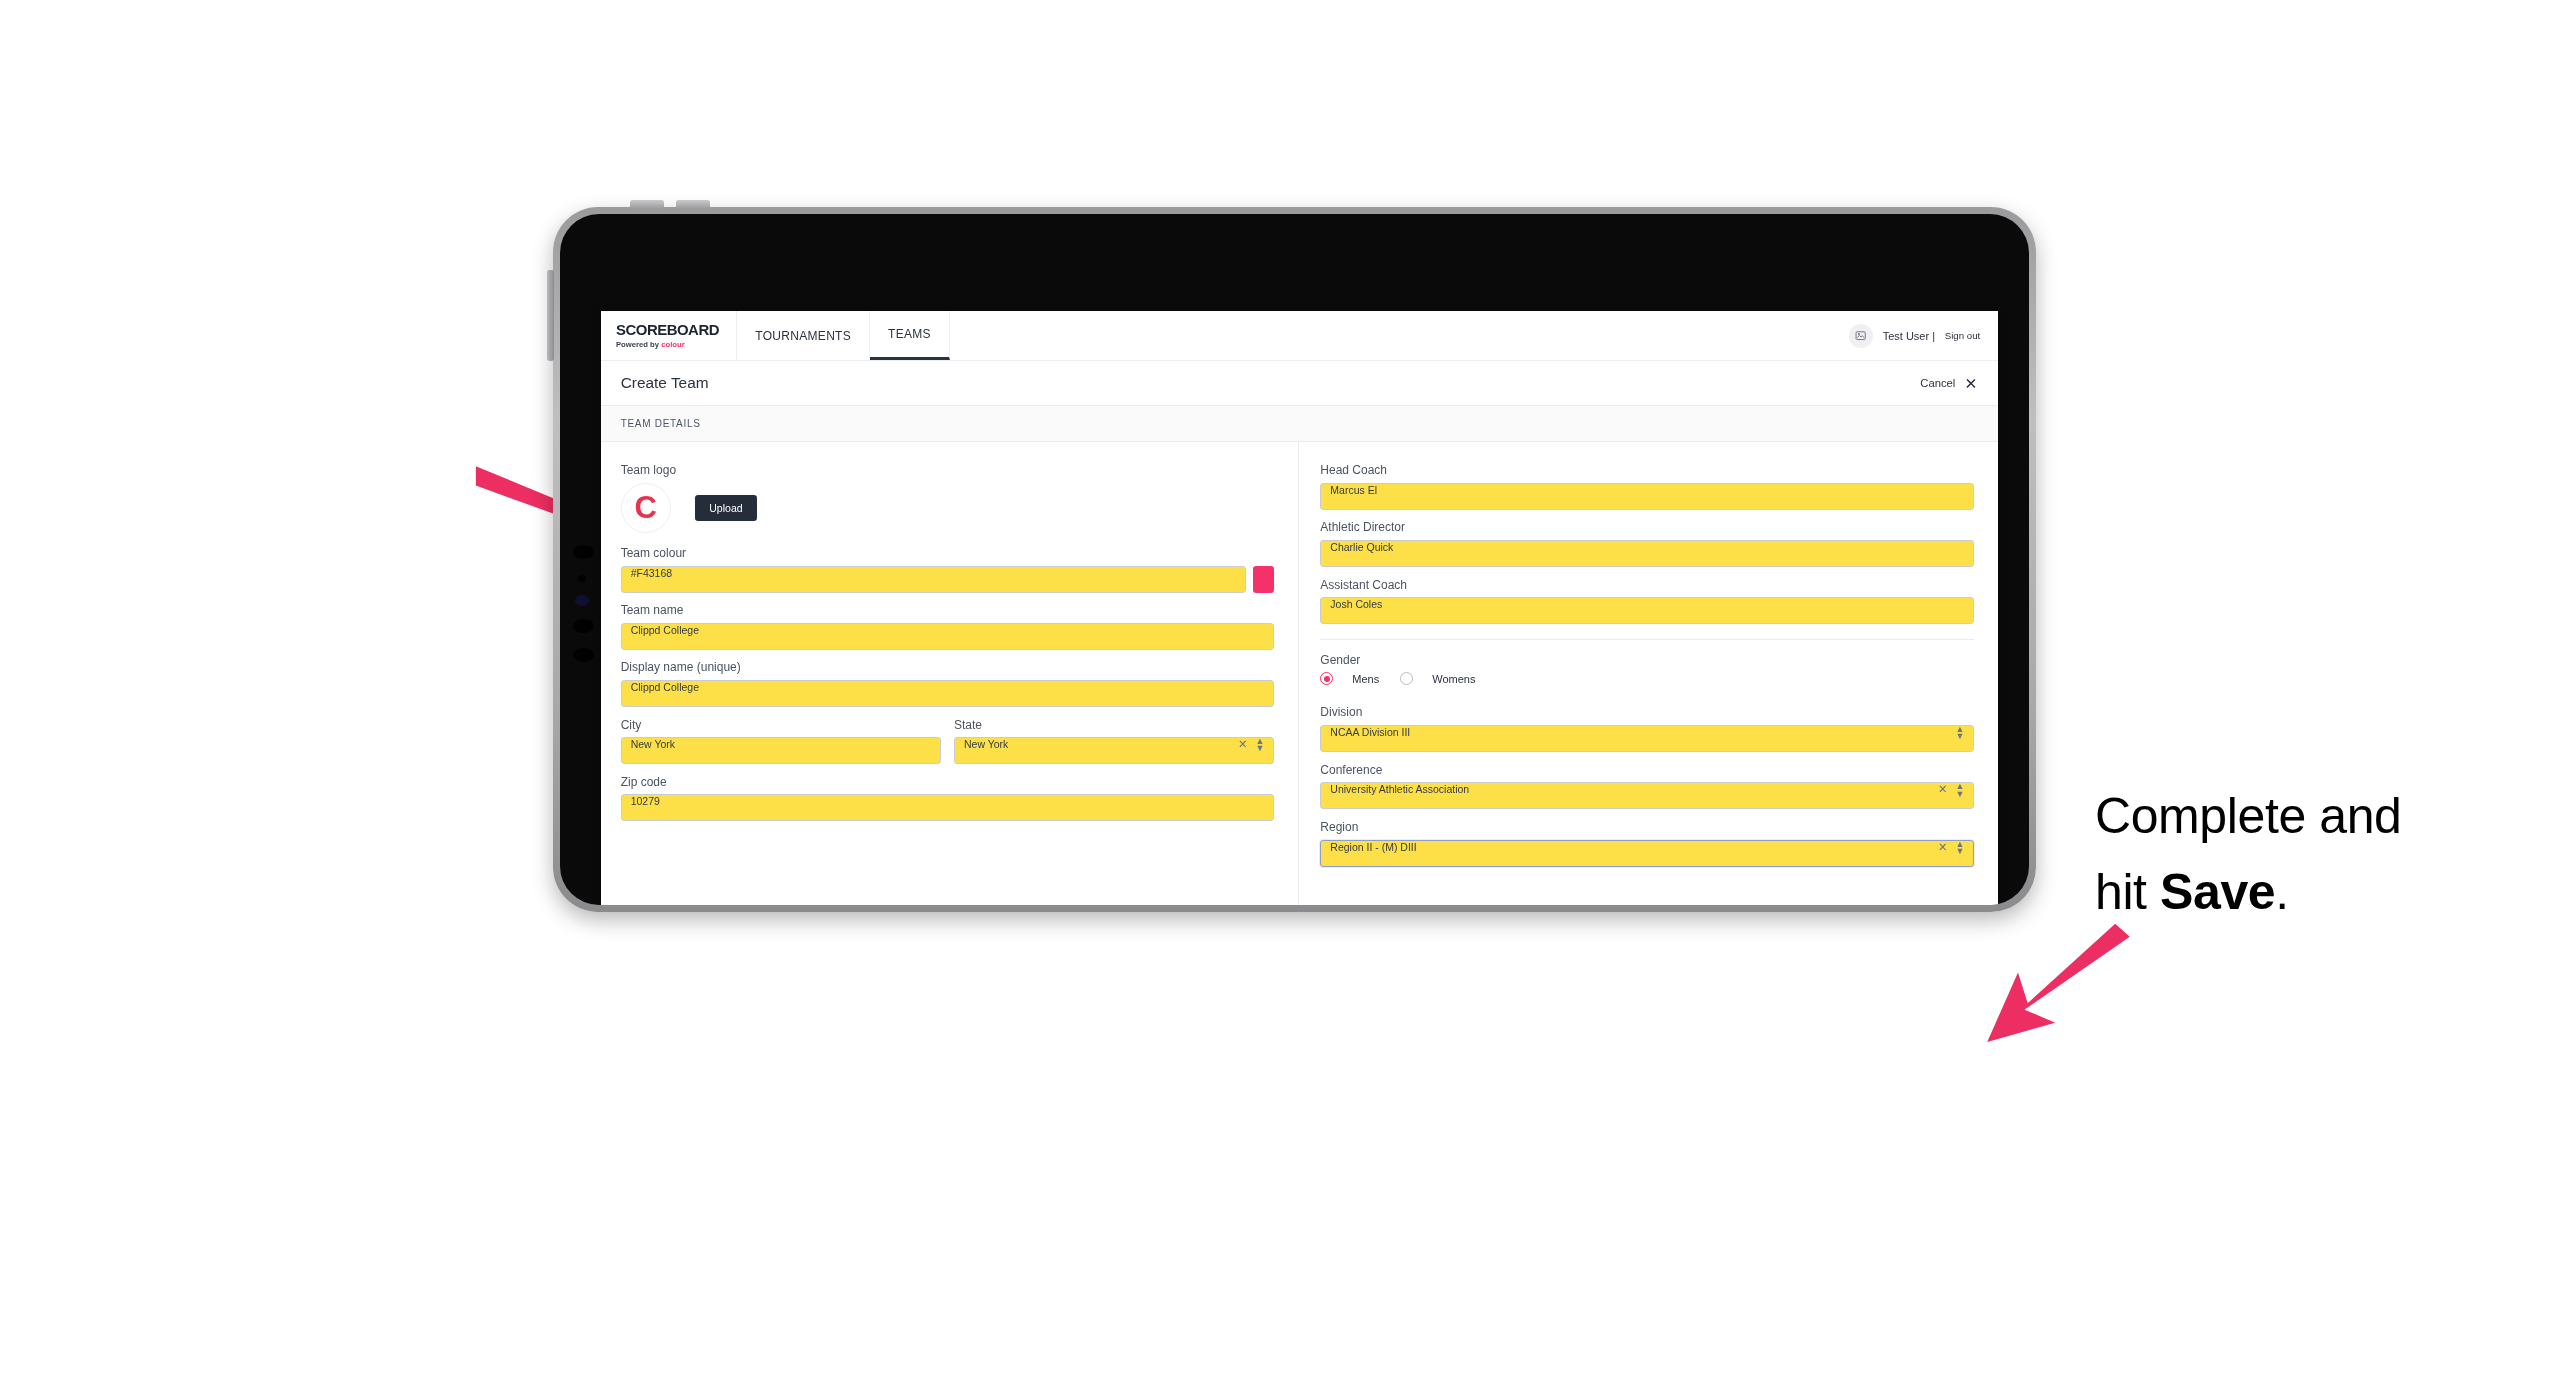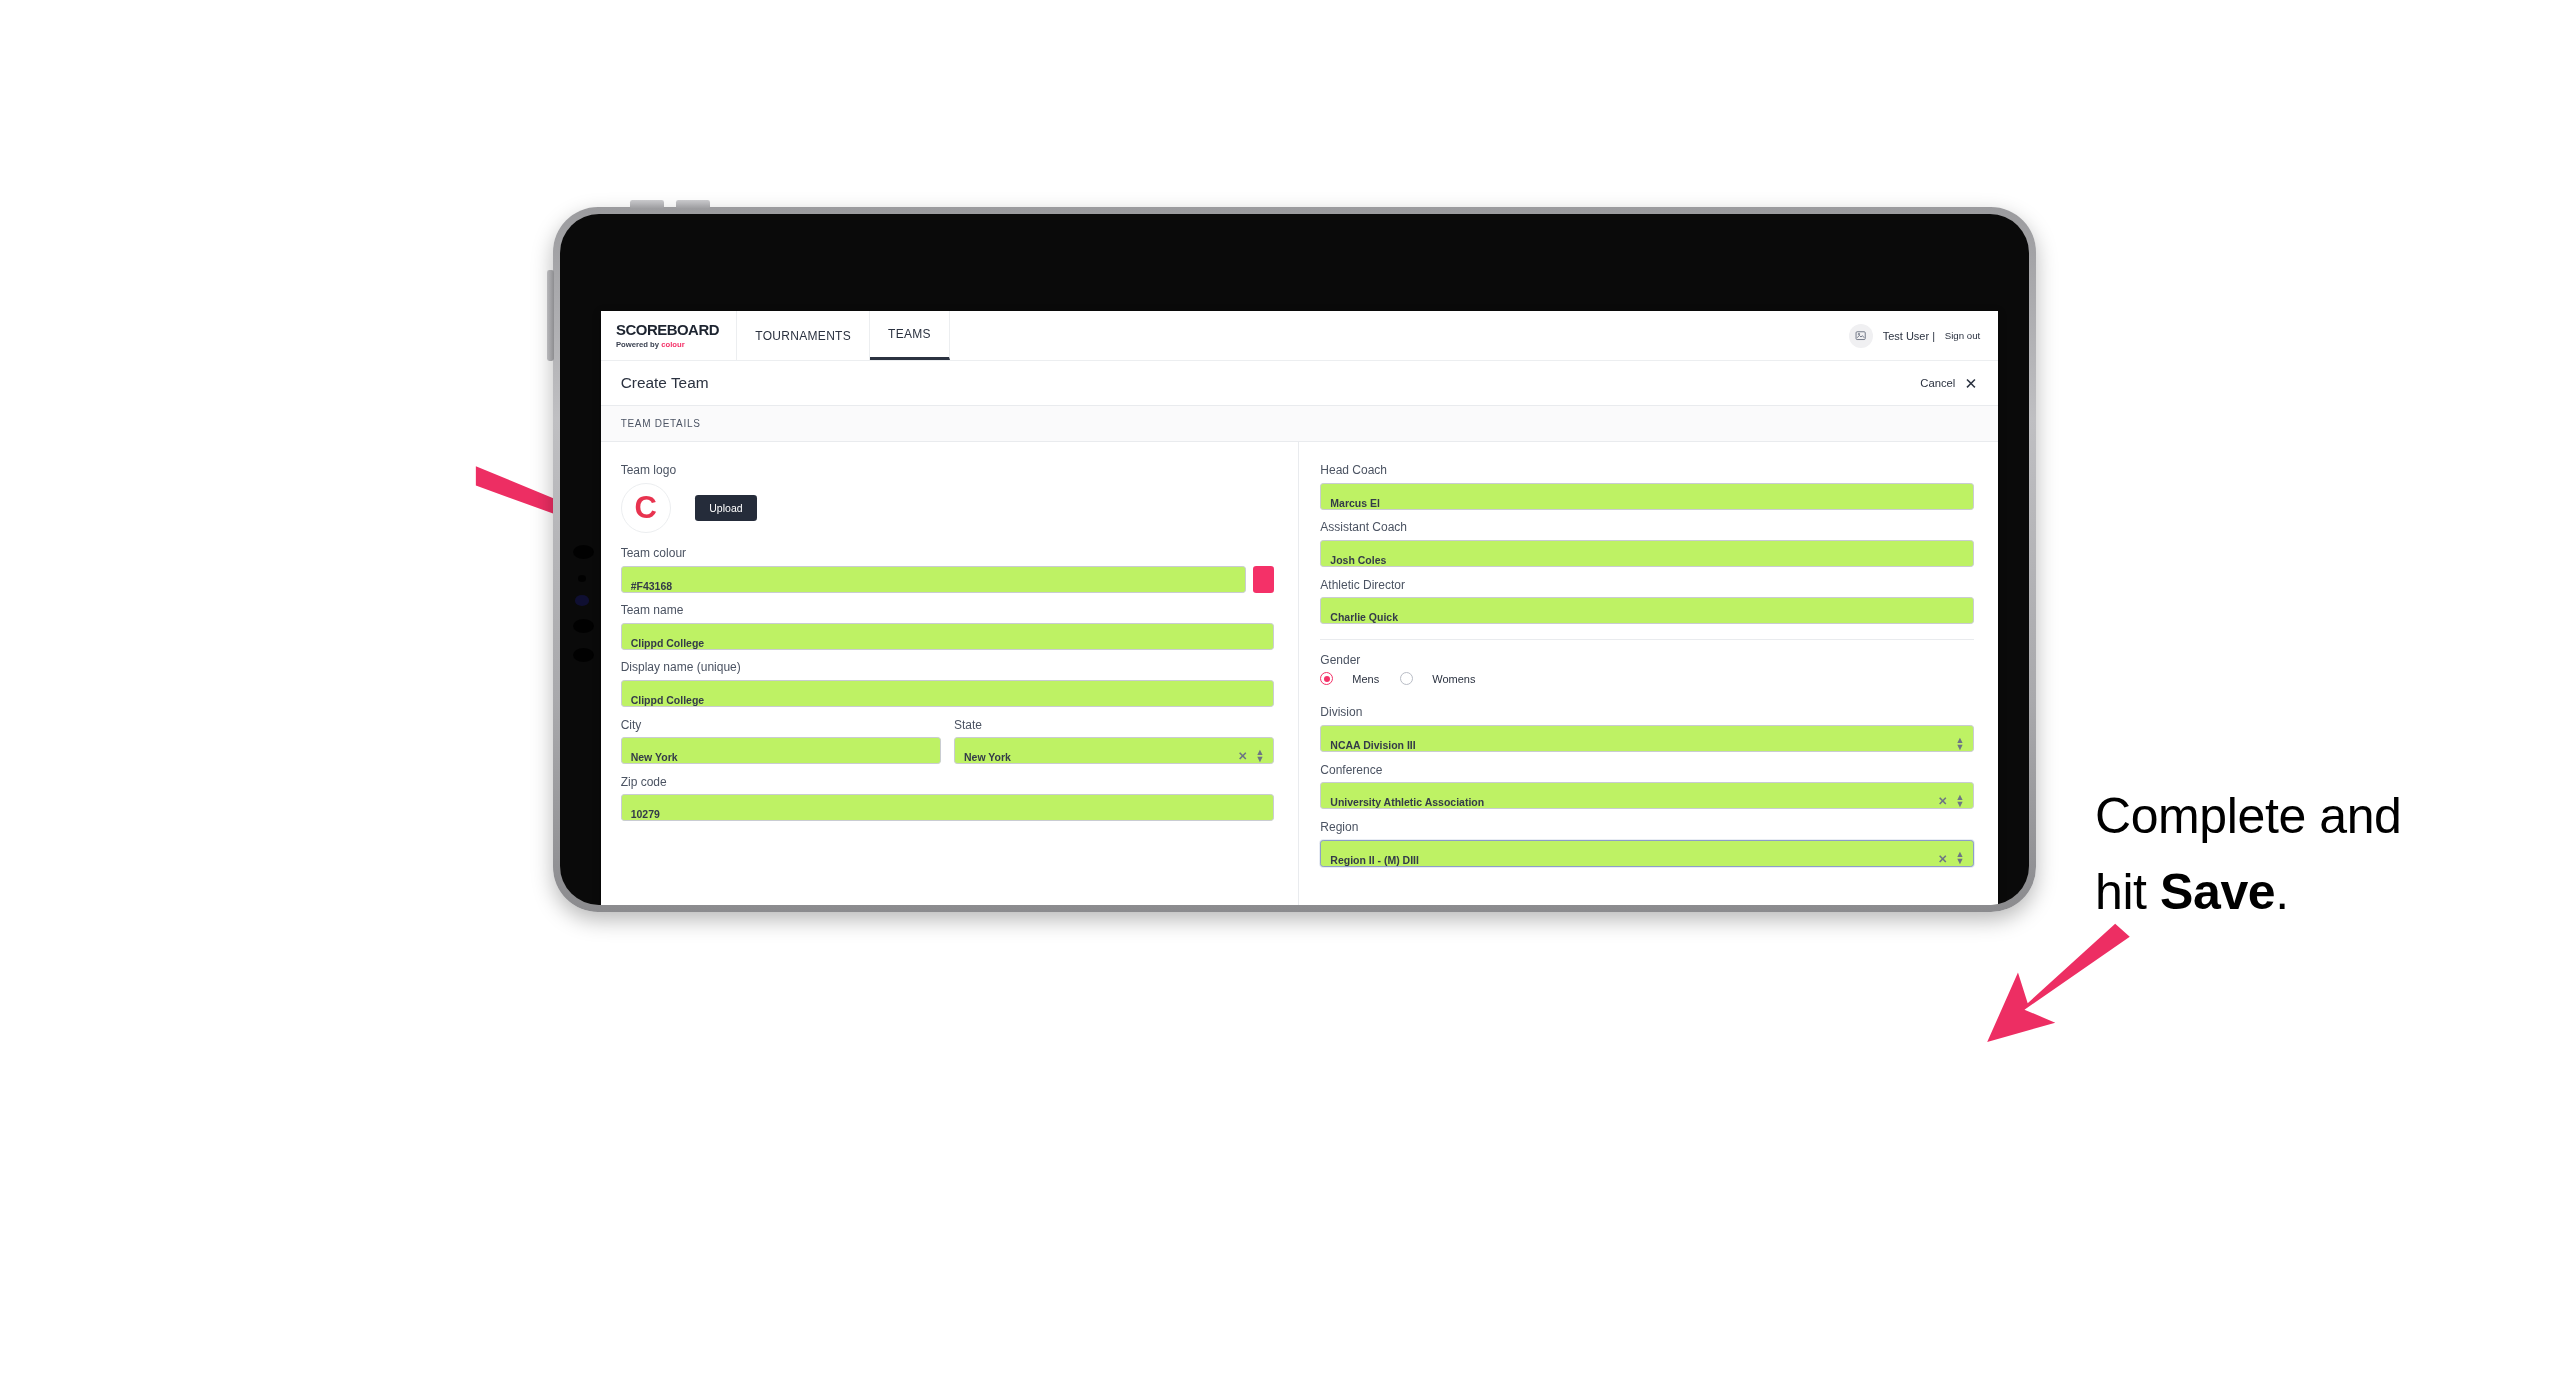--- a/index.html
+++ b/index.html
@@ -146,24 +146,24 @@
   #form-body { flex: 1; display: flex; background: #fff; min-height: 0; }
   #col-left  { width: 697px; flex: none; padding: 21px 24px 0 19.4px; }
   #col-right { flex: 1; padding: 21px 24px 0 21px; border-left: 0.8px solid #e9ebee; }
 
   .field { margin-bottom: 10.5px; }
   .flabel { font-size: 12px; color: #4b5362; margin-bottom: 5.7px; display:block; }
 
   .input {
     height: 27px; width: 100%;
     border: 0.8px solid #c9ccd2; border-radius: 3.2px;
-    background: #bef264;
-    display: flex; align-items: flex-end;
+    background: #fde047;
+    display: flex; align-items: flex-start;
     padding: 0 9px;
-    font-size: 10.5px; color: #343b49; font-weight: bold;
+    font-size: 10.5px; color: #343b49;
   }
   .input.focused { border-color: #8d9ec9; box-shadow: 0 0 0 0.8px rgba(141,158,201,.25); }
   .input .val { flex: 1; overflow: hidden; white-space: nowrap; }
   .input .clear { color: #6d7484; font-size: 11.3px; padding: 0 8px; cursor: pointer; }
   .input .caret {
     color: #6d7484; font-size: 9px; line-height: .8; cursor: pointer;
     display: flex; flex-direction: column; align-items: center;
   }
 
   
@@ -356,30 +356,30 @@
           <div id="col-right">
 
             <div class="field">
               <span class="flabel">Head Coach</span>
               <div class="input">
                 <span class="val">Marcus El</span>
               </div>
             </div>
 
             <div class="field">
+              <span class="flabel">Athletic Director</span>
+              <div class="input">
+                <span class="val">Charlie Quick</span>
+              </div>
+            </div>
+
+            <div class="field">
               <span class="flabel">Assistant Coach</span>
               <div class="input">
                 <span class="val">Josh Coles</span>
-              </div>
-            </div>
-
-            <div class="field">
-              <span class="flabel">Athletic Director</span>
-              <div class="input">
-                <span class="val">Charlie Quick</span>
               </div>
             </div>
 
             <div class="divider-h"></div>
 
             <div class="field">
               <span class="flabel">Gender</span>
               <div id="gender-row">
                 <div class="radio-opt">
                   <span class="radio checked">

